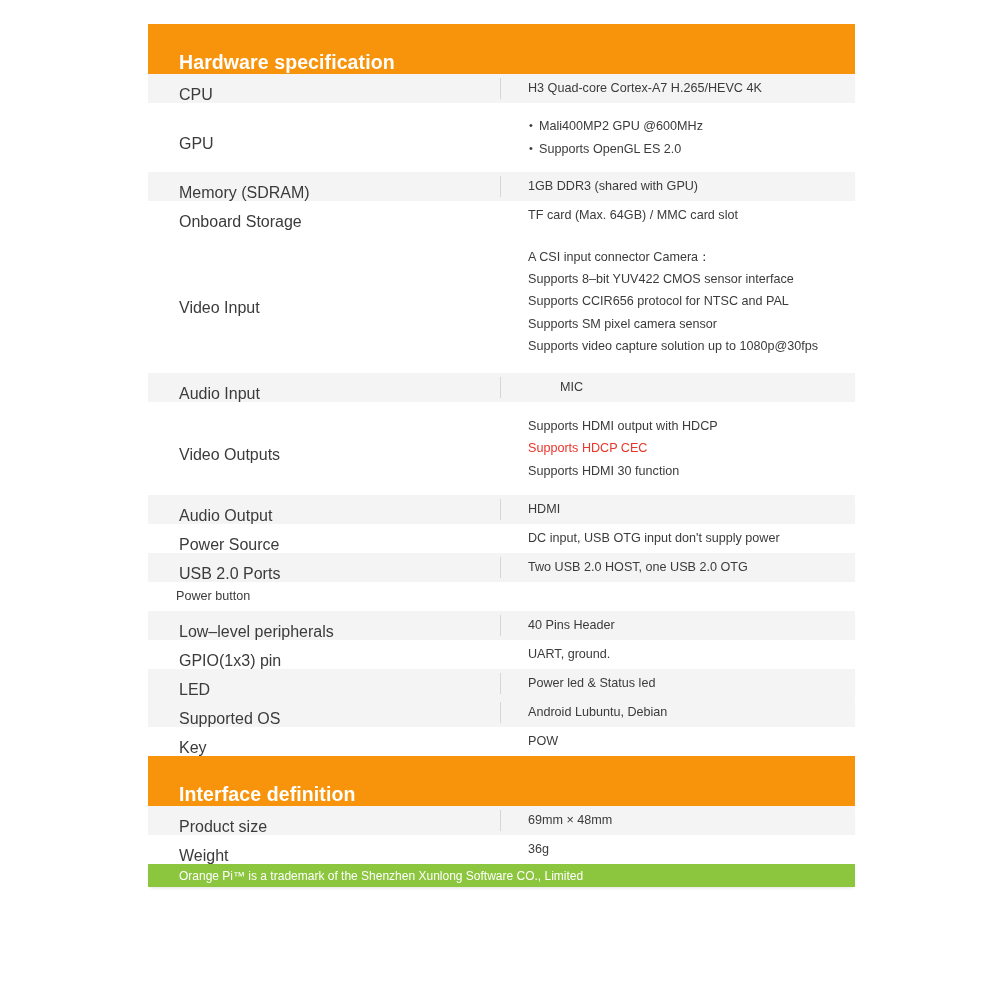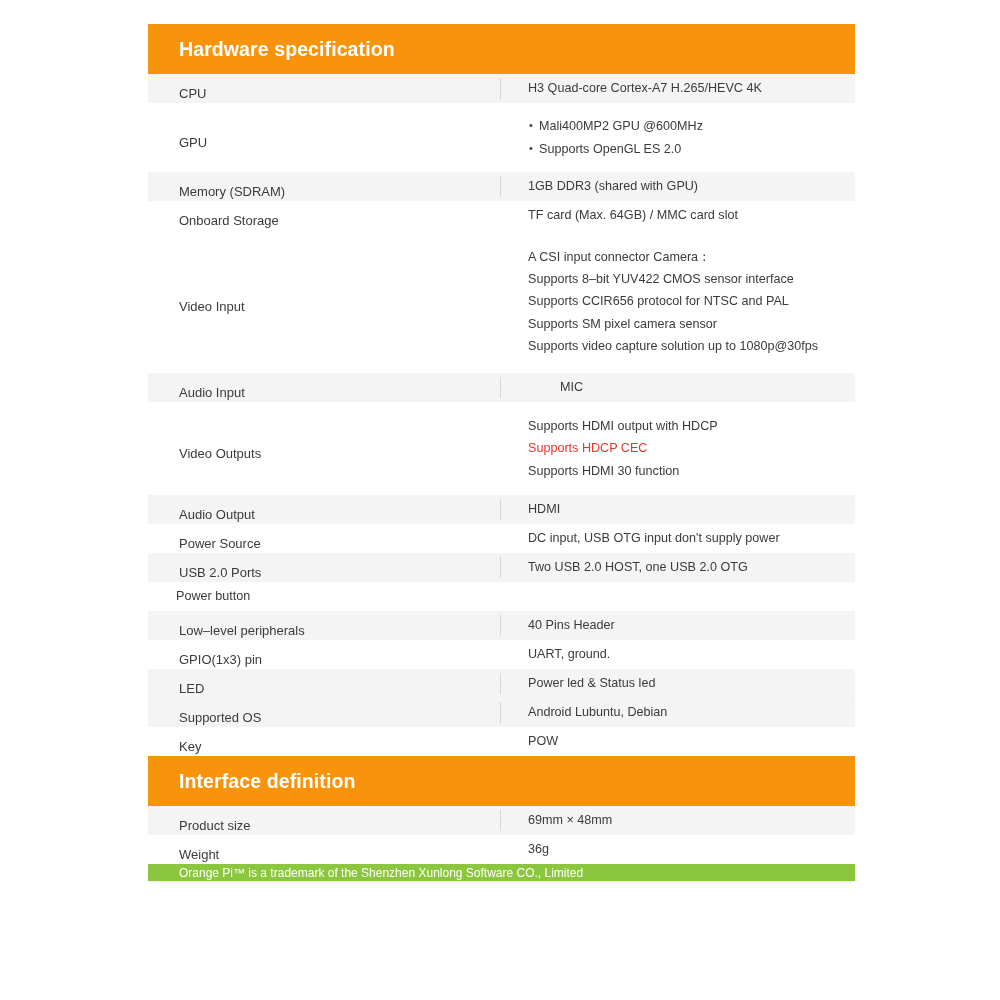--- a/index.html
+++ b/index.html
@@ -19,21 +19,21 @@
     left: 148px;
     top: 24px;
     width: 707px;
   }
 
   
   .section-header {
     background: #F7940B;
     height: 50px;
     display: flex;
-    align-items: center;
+    align-items: flex-end;
     padding-left: 31px;
     box-sizing: border-box;
   }
   .section-header .title {
     color: #ffffff;
     font-size: 19.5px;
     font-weight: bold;
     letter-spacing: 0.1px;
   }
 
@@ -52,21 +52,21 @@
     background: #FFFFFF;
   }
 
   .cell-label {
     width: 352px;
     flex: 0 0 352px;
     box-sizing: border-box;
     padding: 12px 10px 0 31px;
     display: flex;
     align-items: center;
-    font-size: 13px;
+    font-size: 16px;
     color: #3B3B3B;
     line-height: 1.45;
   }
   .cell-value {
     flex: 1 1 auto;
     box-sizing: border-box;
     padding: 0 10px 0 28px;
     display: flex;
     flex-direction: column;
     justify-content: center;
@@ -97,21 +97,21 @@
     margin-left: 1px;
     font-size: 11px;
     vertical-align: 1px;
   }
 
   .highlight-red { color: #E8352B; }
 
   
   .footer-band {
     background: #8CC63E;
-    height: 17px;
+    height: 23px;
     display: flex;
     align-items: center;
     padding-left: 31px;
     box-sizing: border-box;
     box-shadow: 0 2px 4px -2px rgba(0,0,0,0.18);
   }
   .footer-band .footer-text {
     color: #ffffff;
     font-size: 12px;
   }

